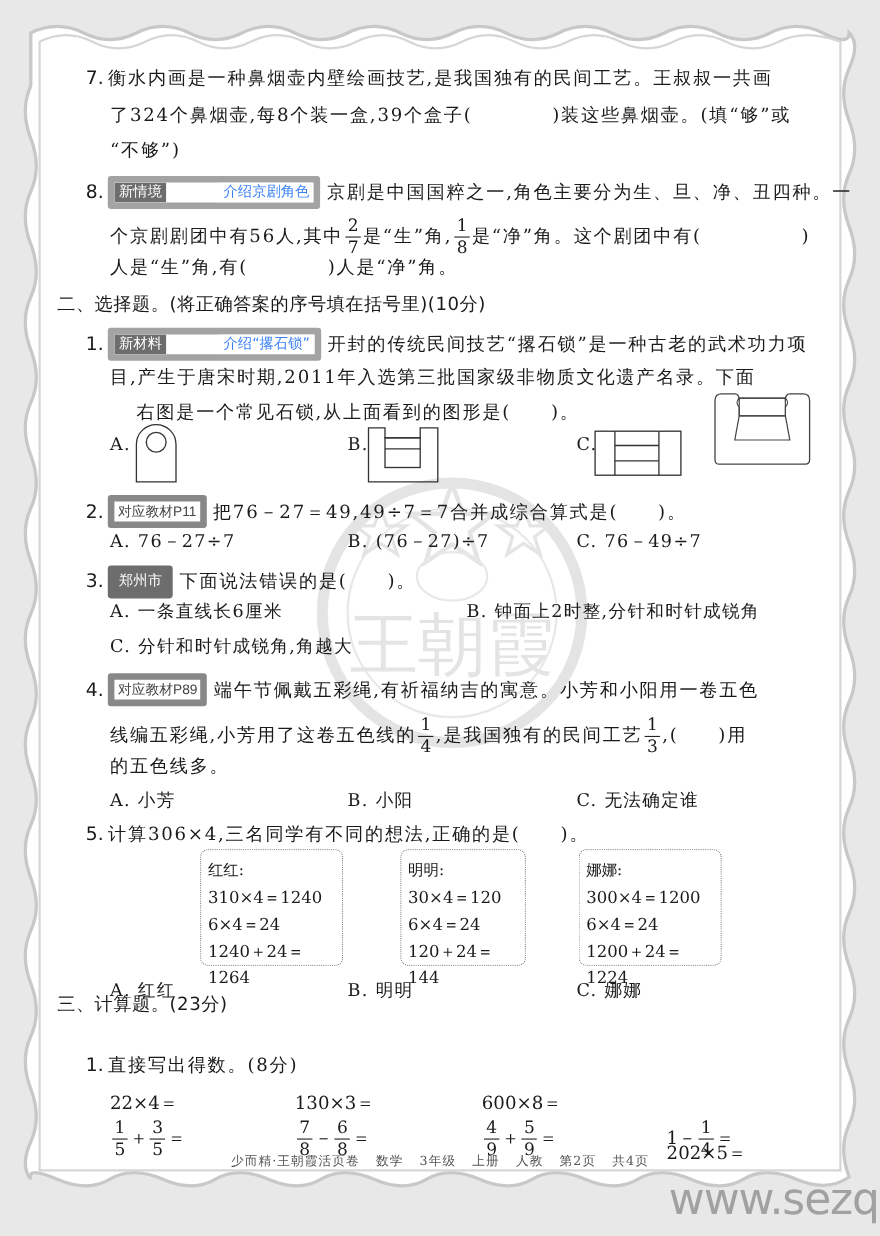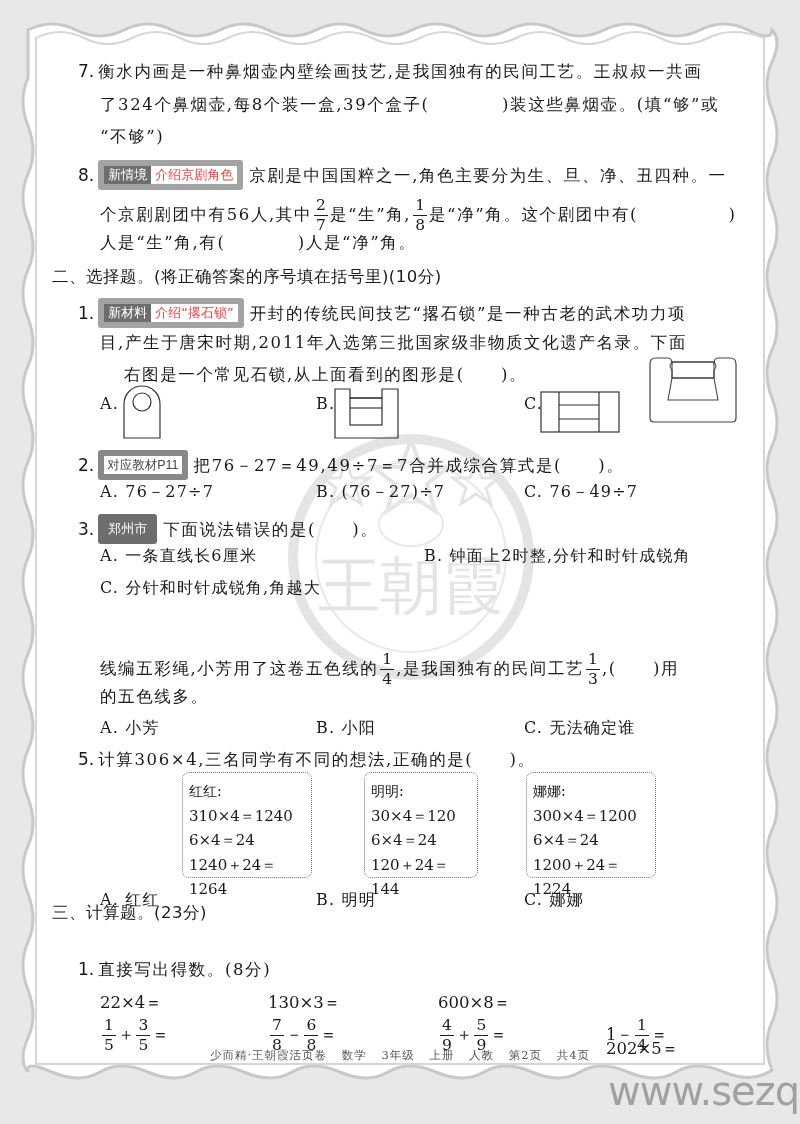--- a/index.html
+++ b/index.html
@@ -6,21 +6,21 @@
   body{width:800px;height:1124px;background:#e8e8e8;position:relative;overflow:hidden;
        font-family:"DejaVu Serif","Liberation Serif",serif;color:#1a1a1a;}
   .frame-svg{position:absolute;left:0;top:0;}
   .page{position:absolute;left:46px;top:34px;width:716px;height:1036px;}
   .watermark{position:absolute;left:286px;top:432px;width:250px;height:250px;opacity:.22;pointer-events:none;}
   .line{position:absolute;left:0;font-size:16.5px;white-space:nowrap;letter-spacing:1.6px;line-height:22px;}
   .num{font-family:"DejaVu Sans","Liberation Sans",sans-serif;font-size:17px;letter-spacing:0;margin-right:4px;}
   .h2{font-family:"DejaVu Sans","Liberation Sans",sans-serif;font-weight:normal;font-size:16.5px;letter-spacing:.5px;}
   .tag{display:inline-flex;border:6px solid #a3a3a3;border-radius:3px;font-family:"DejaVu Sans","Liberation Sans",sans-serif;font-size:13px;line-height:18px;vertical-align:2px;letter-spacing:0;margin-right:6px;overflow:hidden;}
   .tag .dark{background:#6d6d6d;color:#fff;padding:0 4px;}
-  .tag .light{background:#fff;color:#ef4444;padding:0 4px;}
+  .tag .light{background:#fff;color:#3b82f6;padding:0 4px;margin-left:48px;}
   .tag.outline{border-color:#888;color:#444;padding:0 3px;font-family:Liberation Sans, sans-serif;font-size:12.5px;}
   .tag.solid{background:#6d6d6d;color:#fff;border-color:#6d6d6d;padding:0 4px;}
   .frac{display:inline-flex;flex-direction:column;align-items:center;vertical-align:middle;font-size:15.5px;line-height:19px;margin:0 2px;letter-spacing:0;}
   .frac .n{border-bottom:1px solid #222;padding:0 2px;}
   .opt{position:absolute;font-size:16px;white-space:nowrap;letter-spacing:1.2px;}
   .box{position:absolute;border:1.5px dotted #777;border-radius:7px;font-size:15px;line-height:24.5px;padding:6px 6px;box-sizing:border-box;letter-spacing:0;}
   .calc{position:absolute;font-size:16.5px;white-space:nowrap;letter-spacing:0;}
   .footer{position:absolute;left:0;width:800px;top:1048px;text-align:center;font-size:11.5px;color:#555;letter-spacing:1px;}
   .footer span{margin:0 5px;}
   .site{position:absolute;left:608px;top:1068px;font-family:"DejaVu Sans","Liberation Sans",sans-serif;font-size:40px;color:#8a8a8a;opacity:.75;letter-spacing:-1px;}
@@ -113,20 +113,21 @@
   <div class="line" style="top:416px;left:32px;"><span class="num">2.</span><span class="tag outline">对应教材P11</span><span>把76－27＝49,49÷7＝7合并成综合算式是(　　)。</span></div>
   <div class="opt" style="top:448px;left:54px;">A. 76－27÷7</div>
   <div class="opt" style="top:448px;left:270px;">B. (76－27)÷7</div>
   <div class="opt" style="top:448px;left:478px;">C. 76－49÷7</div>
 
   <div class="line" style="top:480px;left:32px;"><span class="num">3.</span><span class="tag solid">郑州市</span><span>下面说法错误的是(　　)。</span></div>
   <div class="opt" style="top:512px;left:54px;">A. 一条直线长6厘米</div>
   <div class="opt" style="top:512px;left:378px;">B. 钟面上2时整,分针和时针成锐角</div>
   <div class="opt" style="top:544px;left:54px;">C. 分针和时针成锐角,角越大</div>
 
+  <div class="line" style="top:578px;left:32px;"><span class="num">4.</span><span class="tag outline">对应教材P89</span><span>端午节佩戴五彩绳,有祈福纳吉的寓意。小芳和小阳用一卷五色</span></div>
   <div class="line" style="top:612px;left:54px;line-height:46px;"><span>线编五彩绳,小芳用了这卷五色线的</span><span class="frac">
         <span class="n">1</span>
         <span>4</span>
       </span><span>,是我国独有的民间工艺</span><span class="frac">
         <span class="n">1</span>
         <span>3</span>
       </span><span>,(　　)用</span></div>
   <div class="line" style="top:652px;left:54px;">的五色线多。</div>
   <div class="opt" style="top:684px;left:54px;">A. 小芳</div>
   <div class="opt" style="top:684px;left:270px;">B. 小阳</div>

